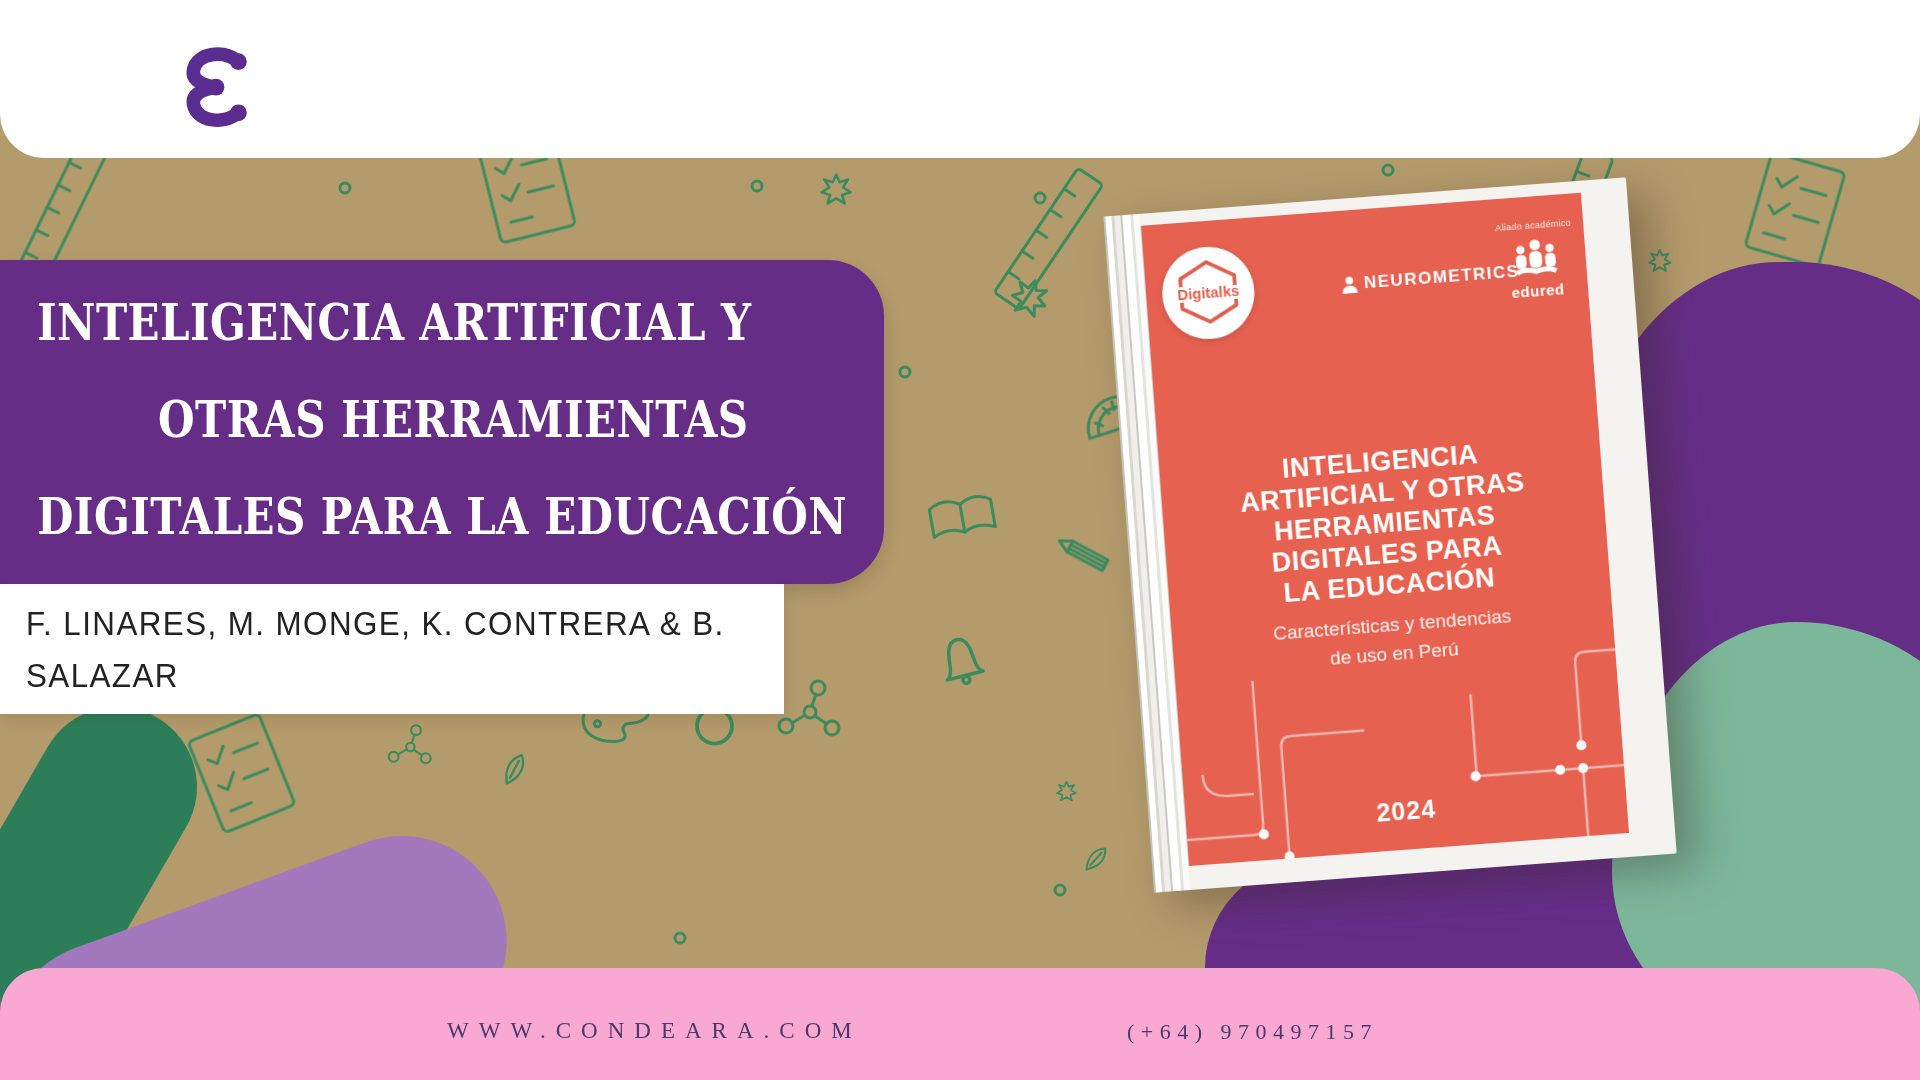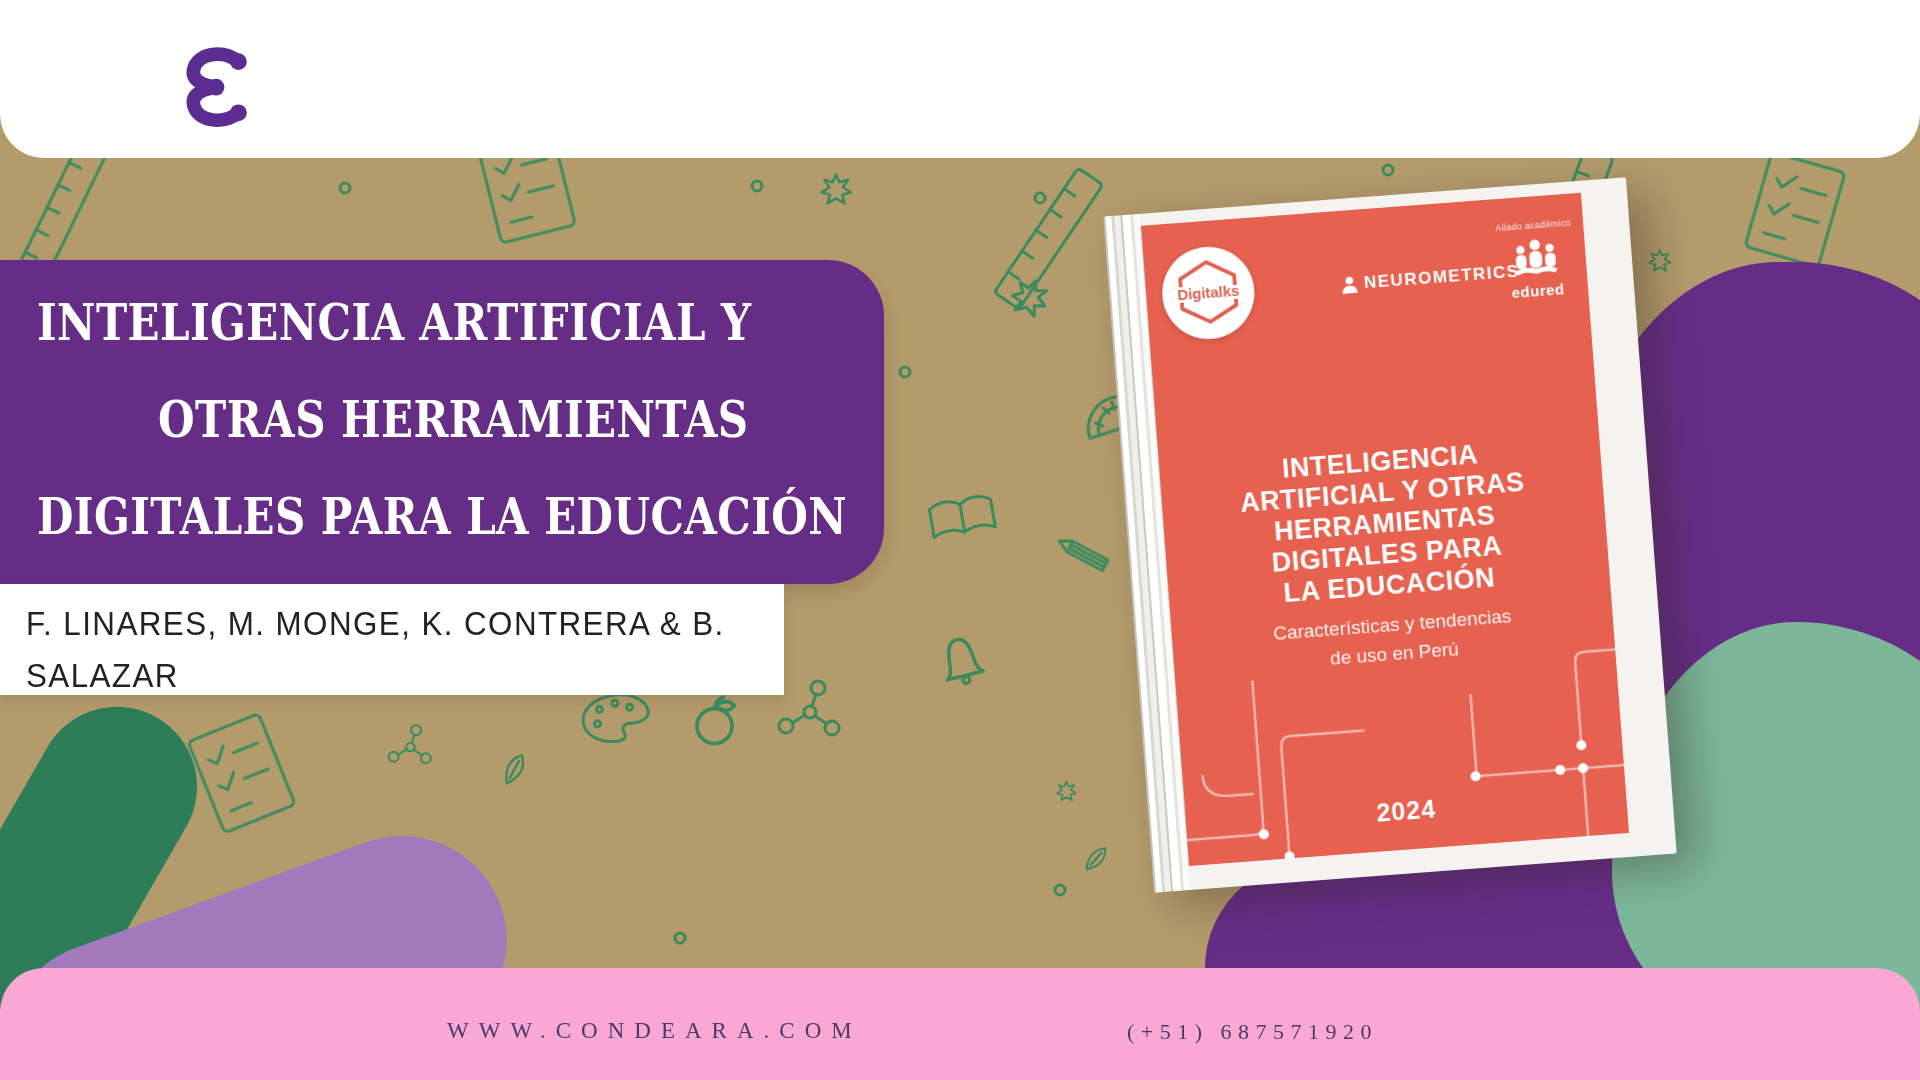--- a/index.html
+++ b/index.html
@@ -54,21 +54,21 @@
     position:absolute;left:0;top:260px;width:884px;height:324px;background:#662d87;
     border-radius:0 56px 56px 0;z-index:3;box-shadow:0 8px 18px rgba(60,40,10,.18);
     padding:14px 0 0 37px;box-sizing:border-box;text-align:right;
   }
   .hero-box .line{
     font-family:"DejaVu Serif",serif;font-weight:700;color:#ffffff;
     font-size:50px;line-height:97px;white-space:nowrap;
     transform:scaleX(.84);transform-origin:left;letter-spacing:.5px;
   }
   .author-box{
-    position:absolute;left:0;top:584px;width:784px;height:111px;background:#ffffff;
+    position:absolute;left:0;top:584px;width:784px;height:130px;background:#ffffff;
     z-index:3;padding:14px 0 0 26px;box-sizing:border-box;
     box-shadow:0 6px 14px rgba(60,40,10,.12);
   }
   .author-box .line{
     font-size:33px;line-height:52px;letter-spacing:1.5px;color:#222222;
     white-space:nowrap;transform:scaleX(.95);transform-origin:left;
   }
   
   .book{
     position:absolute;left:1128px;top:196px;width:524px;height:678px;
@@ -308,16 +308,16 @@
     <svg class="brand-logo" viewBox="0 0 100 110">
       <path d="M78 22 C58 6 26 12 22 32 C19 46 35 52 50 54 C35 56 19 62 22 76 C26 96 58 102 78 86" fill="none" stroke="#5c2d91" stroke-width="17" stroke-linecap="round"></path>
       <circle cx="78" cy="22" r="10.5" fill="#5c2d91"></circle>
       <circle cx="50" cy="54" r="10.5" fill="#5c2d91"></circle>
       <circle cx="78" cy="86" r="10.5" fill="#5c2d91"></circle>
     </svg>
   </div>
 
   <div class="footer">
     <span class="footer-site">WWW.CONDEARA.COM</span>
-    <span class="footer-phone">(+51) 687571920</span>
+    <span class="footer-phone">(+64) 970497157</span>
   </div>
 
 </div>
 
 </body></html>

